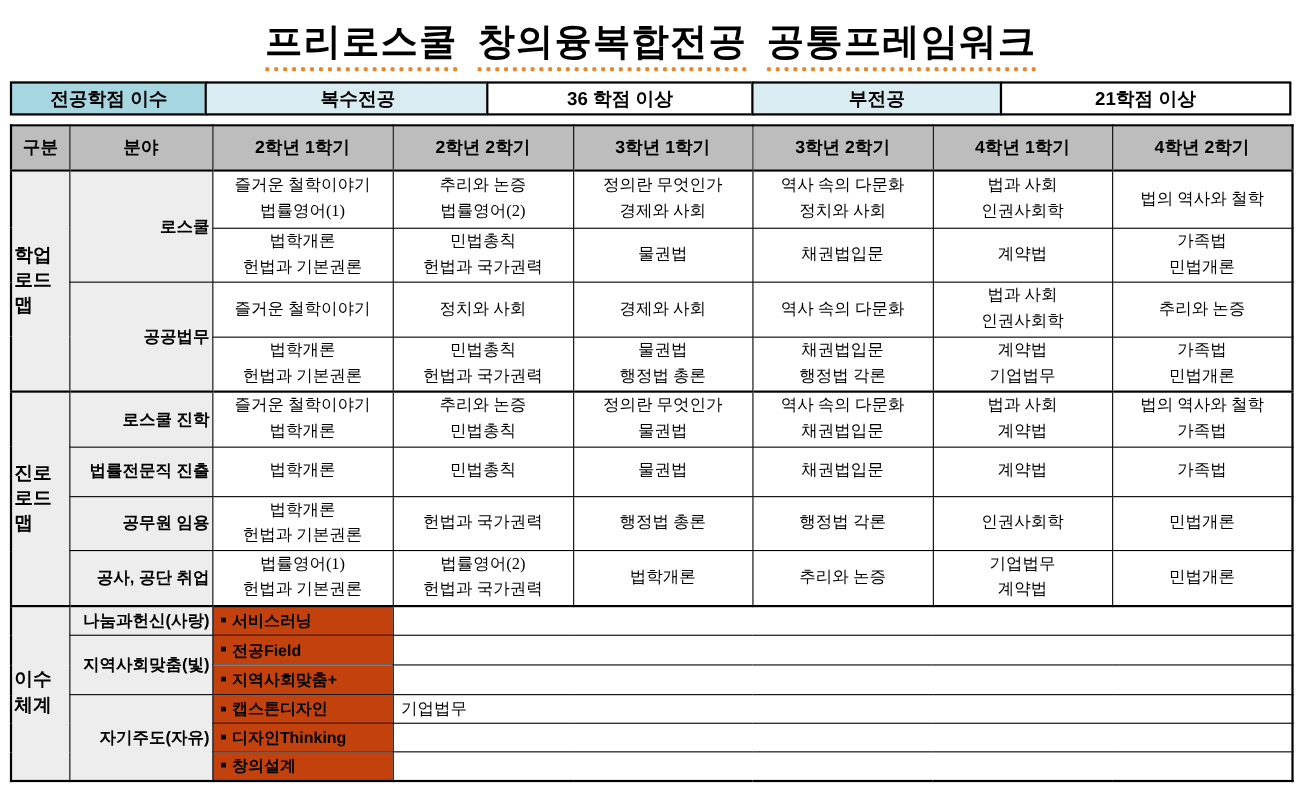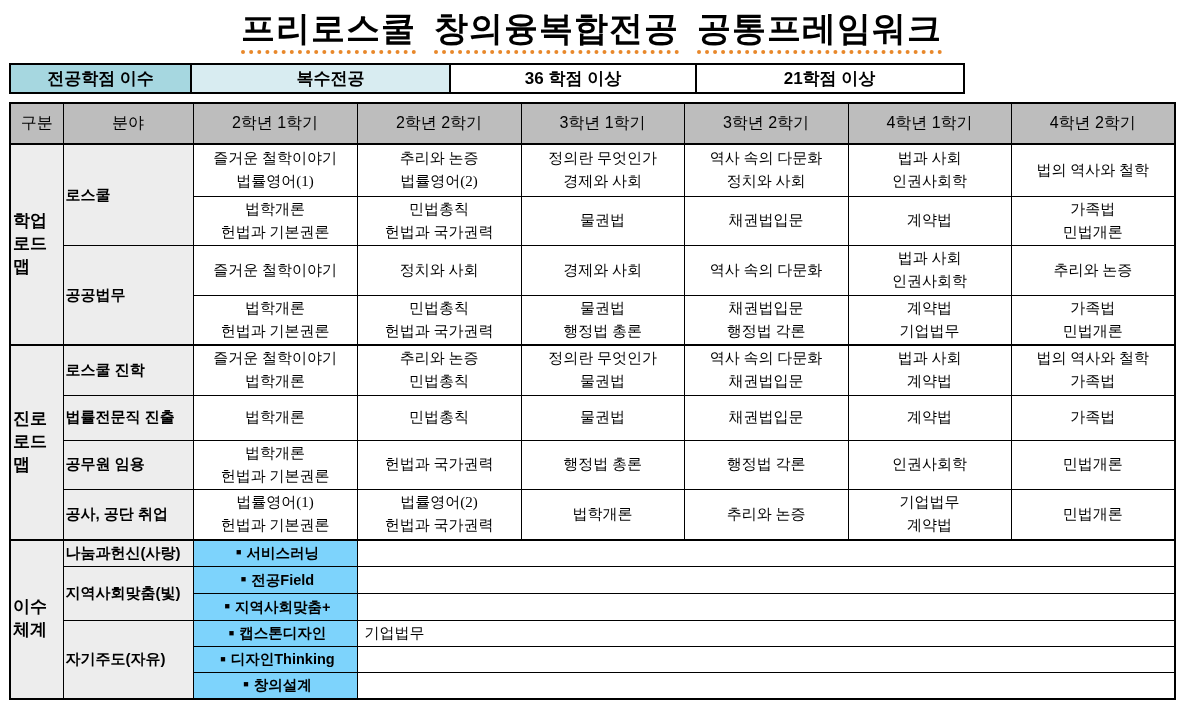--- a/index.html
+++ b/index.html
@@ -3,23 +3,24 @@
 <meta charset="utf-8">
 <style>
   html,body { margin:0; padding:0; background:#ffffff; }
   body {
     width:1183px; height:715px; overflow:hidden;
     font-family:"Liberation Sans","DejaVu Sans",sans-serif;
     color:#000;
   }
   
   .title {
-    text-align:center; padding-top:8px; height:52px;
+    text-align:center; padding-top:19px; height:52px;
     font-size:34px; font-weight:900; letter-spacing:1px; line-height:1.2;
     white-space:nowrap;
+    font-family:Liberation Serif, serif;
   }
   .title .word {
     display:inline-block; margin:0 9px; padding-bottom:1px;
     border-bottom:4px dotted #e8882b;
   }
   
   .band { display:flex; margin:3px 9px 0 9px; }
   .band .bcell {
     box-sizing:border-box; height:31px; border:2.5px solid #000;
     display:flex; align-items:center; justify-content:center;
@@ -33,40 +34,40 @@
   table.grid {
     table-layout:fixed; border-collapse:collapse;
     width:1165px; margin:8px 9px 0 9px;
     border:2.5px solid #000;
   }
   .grid th, .grid td {
     border:1.3px solid #000; overflow:hidden; padding:1px 2px;
     vertical-align:middle;
   }
   .grid thead th {
-    background:#bdbdbd; font-size:16px; font-weight:normal;
+    background:#bdbdbd; font-size:16px; font-weight:bold;
     height:37px; border-bottom:2.5px solid #000;
   }
   tr.sec-top td { border-top:2.5px solid #000; }
   td.sec {
     background:#ededed; font-weight:bold; font-size:17px;
     text-align:left; white-space:pre-line; line-height:1.35;
   }
   td.fld {
-    background:#ededed; font-weight:bold; font-size:15px; text-align:left;
+    background:#ededed; font-weight:bold; font-size:15px; text-align:right;
     white-space:nowrap;
   }
   td.course {
     font-family:"Liberation Serif","DejaVu Serif",serif;
     font-size:15px; text-align:center; white-space:pre-line; line-height:1.55;
     background:#fff;
   }
   td.item {
-    background:#7dd3fc; font-weight:bold; font-size:14.5px;
-    text-align:center; padding-left:7px; white-space:nowrap;
+    background:#c2410c; font-weight:bold; font-size:14.5px;
+    text-align:left; padding-left:7px; white-space:nowrap;
   }
   td.item .blt { font-size:9px; vertical-align:2.5px; margin-right:5px; }
   td.note {
     font-family:"Liberation Serif","DejaVu Serif",serif;
     font-size:15px; text-align:left; padding-left:7px; background:#fff;
   }
   .h39{height:39px;} .h54{height:52px;} .h48{height:46px;} .h46{height:44px;}
   .h47{height:45px;} .h30{height:27px;} .h29{height:26px;}
 </style>
 </head>
@@ -75,20 +76,21 @@
 <div>
 
   <div class="title">
     <span class="word">프리로스쿨</span><span class="word">창의융복합전공</span><span class="word">공통프레임워크</span>
   </div>
 
   <div class="band">
     <div class="bcell bg-accent w1">전공학점 이수</div>
     <div class="bcell bg-light  w2">복수전공</div>
     <div class="bcell w3">36 학점 이상</div>
+    <div class="bcell bg-light  w4">부전공</div>
     <div class="bcell w5">21학점 이상</div>
   </div>
 
   <table class="grid">
     <colgroup>
       <col style="width:53px">
         <col style="width:130px">
       <col style="width:164px">
         <col style="width:164px">
         <col style="width:163px">

